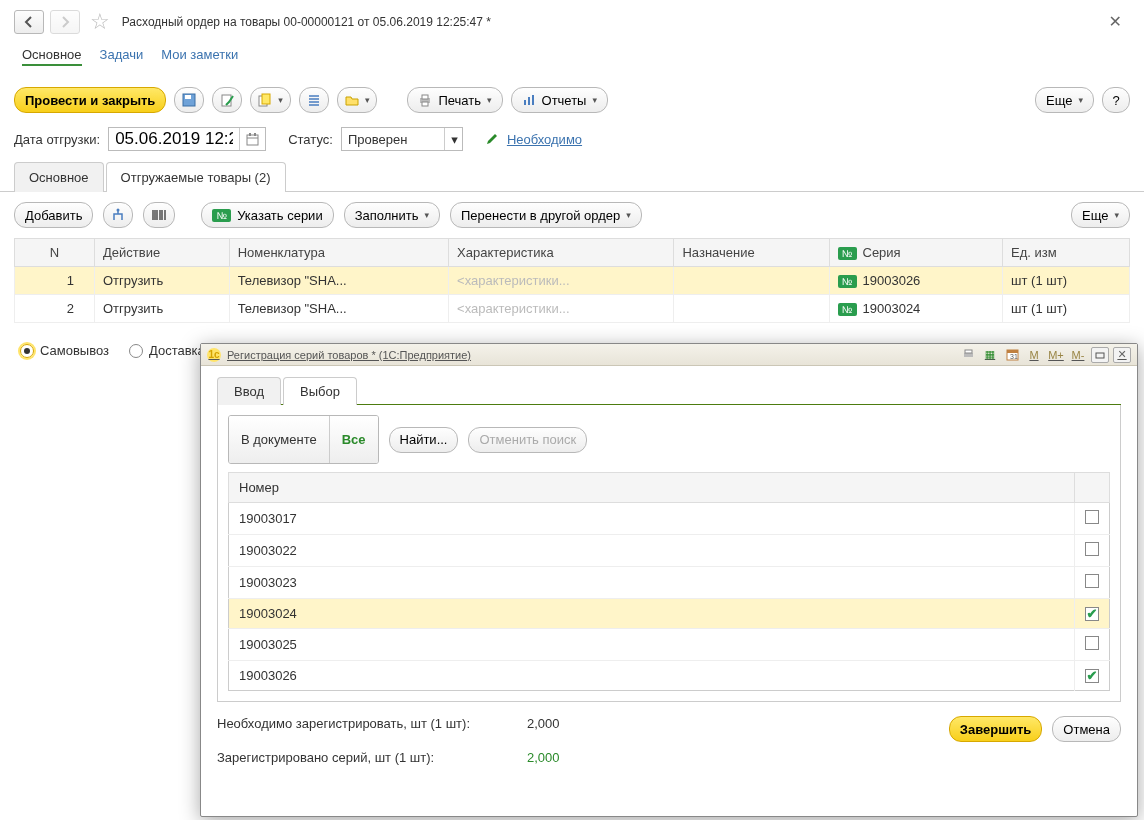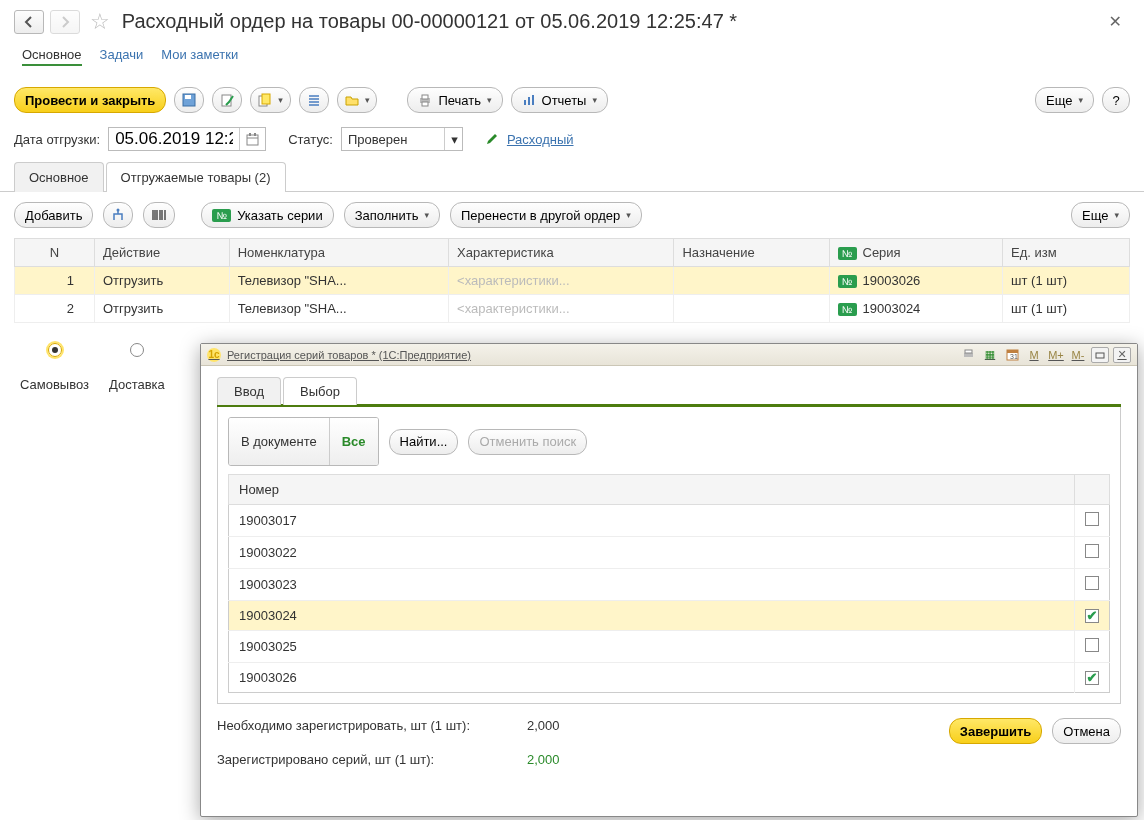--- a/index.html
+++ b/index.html
@@ -21,21 +21,21 @@
 }
 .nav-btn {
   width: 30px; height: 24px;
   background: linear-gradient(#fdfdfd,#ededed);
   border: 1px solid #b8b8b8;
   border-radius: 3px;
   display: flex; align-items: center; justify-content: center;
   cursor: pointer;
 }
 .star-icon { color: #bbb; font-size: 22px; margin: 0 4px; }
-.title-main { font-size: 20px; color: #333; margin-left: 2px; text-align: right; }
+.title-main { font-size: 12px; color: #333; margin-left: 2px; text-align: right; }
 .close-x { margin-left: auto; font-size: 16px; color: #666; padding: 4px 8px; cursor: pointer;}
 .sub-nav {
   display: flex; gap: 18px; padding: 10px 22px 12px 22px;
   border-bottom: 1px solid transparent;
 }
 .sub-nav-item { color: #3b73af; cursor: pointer; }
 .sub-nav-item.active { color: #333; border-bottom: 2px solid #3a8f3a; padding-bottom: 2px; cursor: default;}
 .toolbar {
   display: flex; align-items: center; gap: 8px; padding: 8px 14px;
 }
@@ -80,21 +80,21 @@
 table.grid { width: 100%; border-collapse: collapse; margin-top: 10px; border: 1px solid #ccc; }
 table.grid th {
   background: #f5f5f5; border: 1px solid #ddd; padding: 6px 8px; text-align: left; font-weight: normal; color: #444;
 }
 table.grid td { border: 1px solid #eee; padding: 6px 8px; }
 table.grid tr.highlight td { background: #fff5c9; }
 .badge-n { display:inline-block; background:#2a9d4e; color:#fff; font-size:10px; padding:1px 4px; border-radius:2px; margin-right:6px;}
 .grayph { color: #bbb; }
 
 .radios { display: flex; gap: 20px; padding: 10px 20px; align-items: center; }
-.radio-btn { display: inline-flex; align-items: center; gap: 20px; flex-direction: column; }
+.radio-btn { display: inline-flex; align-items: center; gap: 6px; }
 .radio-circle {
   width: 14px; height: 14px; border-radius: 50%; border: 1px solid #888; display:flex; align-items:center; justify-content:center;
 }
 .radio-circle.checked { border-color: #d7a800; box-shadow: 0 0 0 2px #ffe46a; }
 .radio-circle.checked::after { content:''; width:6px; height:6px; background:#333; border-radius:50%; }
 
 .modal {
   position: absolute;
   left: 200px; top: 343px;
   width: 938px; height: 474px;
@@ -114,21 +114,21 @@
 .mt-ico { width: 18px; height: 16px; display:flex; align-items:center; justify-content:center; font-size:11px; color:#7a6; cursor:pointer;}
 .mt-ico.gray { color:#666; border:1px solid #aaa; border-radius:2px; background:#f3f3f3;}
 .mt-small1c { color:#d6a300; font-weight:bold; font-size:10px; margin-right:6px; background:#ffe46a; border-radius:7px; width:14px; height:14px; display:inline-flex; align-items:center; justify-content:center;}
 
 .modal-body { padding: 10px 16px 14px 16px; flex: 1; display: flex; flex-direction: column; }
 .modal-h { font-size: 20px; margin: 4px 0 10px 0; }
 .modal-row { display: flex; align-items: center; gap: 6px; margin-bottom: 8px; }
 .modal-row .fill { flex: 1; }
 .gear-btn { border:1px solid #bbb; border-radius:3px; width:26px; height:24px; display:flex; align-items:center; justify-content:center; background:linear-gradient(#fff,#eee); cursor:pointer;}
 
-.modal-tabs { display:flex; border-bottom:3px solid #4d7c0f; }
+.modal-tabs { display:flex; border-bottom:1px solid #4d7c0f; }
 .modal-tab { padding:6px 16px; border:1px solid #ccc; border-bottom:none; background:#f1f1f1; border-radius:4px 4px 0 0; margin-right:2px; position:relative; top:1px; cursor:pointer;}
 .modal-tab.active { background:#fff; }
 
 .modal-filters { border:1px solid #ccc; border-top:none; padding:10px; }
 .seg { display:inline-flex; border:1px solid #b8b8b8; border-radius:3px; overflow:hidden; }
 .seg .seg-part { padding:16px 12px; border-right:1px solid #ccc; cursor:pointer; background:linear-gradient(#fff,#eee);}
 .seg .seg-part:last-child { border-right:none; }
 .seg .seg-part.green { color:#2a8a2a; font-weight:bold; }
 
 table.serials { width:100%; border-collapse:collapse; margin-top:8px; border:1px solid #ccc; }
@@ -250,21 +250,21 @@
   <div class="select-box">
     <span>Проверен</span>
     <span class="caret">▾</span>
   </div>
   <span style="width:6px"></span>
   <span class="pencil-icon">
     <svg width="14" height="14" viewBox="0 0 14 14">
         <path d="M2 12l1-3 7-7 2 2-7 7z" fill="#2a8a2a"></path>
       </svg>
   </span>
-  <span class="link-blue">Расходный</span>
+  <span class="link-blue">Необходимо</span>
 </div>
 
 <div class="tabs2">
   <div class="tab2">Основное</div>
   <div class="tab2 active">Отгружаемые товары (2)</div>
 </div>
 
 <div class="tab-body">
   <div class="tb-toolbar">
     <button class="btn">Добавить</button>

